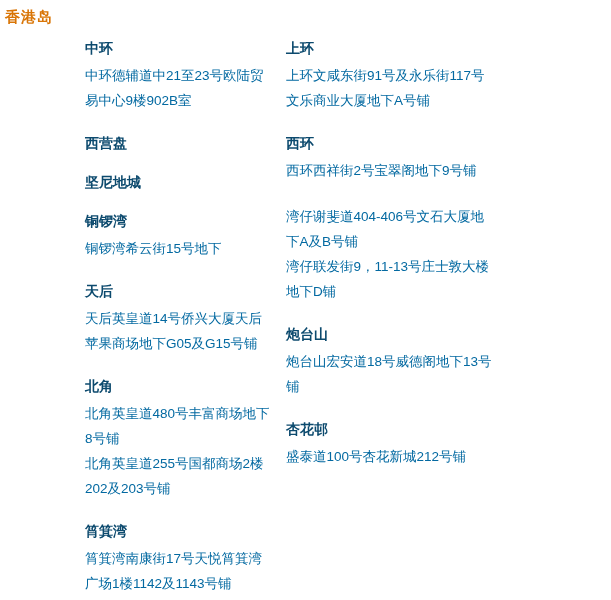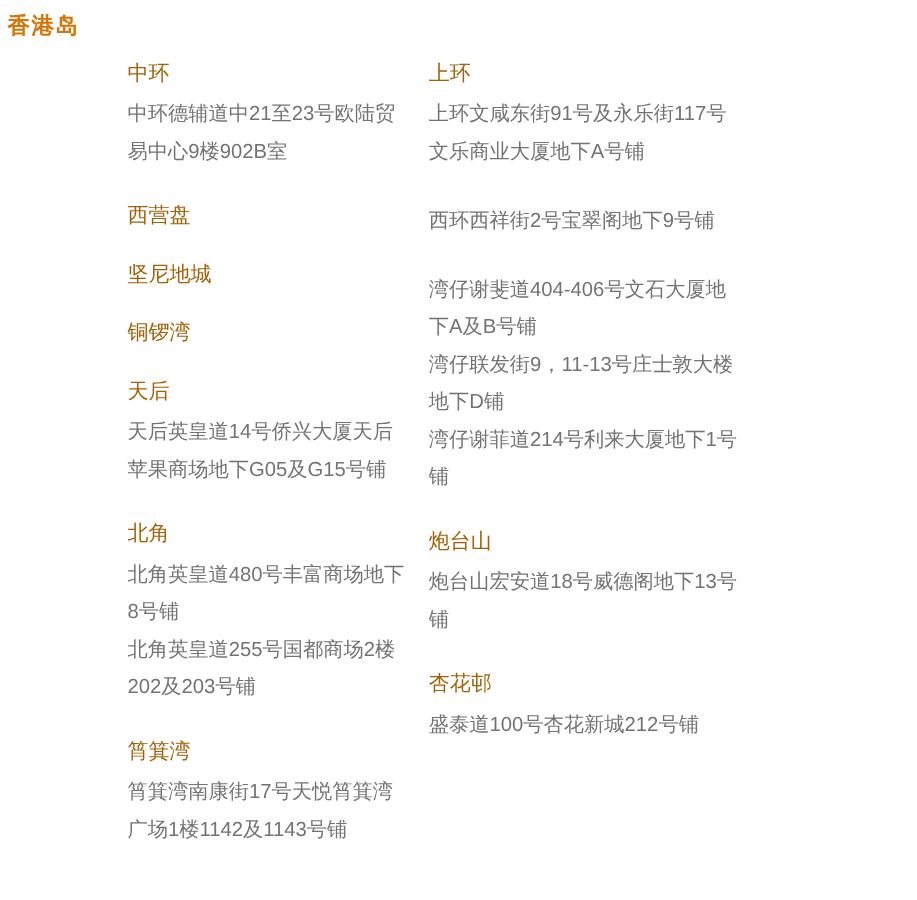--- a/index.html
+++ b/index.html
@@ -32,28 +32,28 @@
   .col {
     box-sizing: border-box;
   }
   .col-left  { width: 255px; padding-right: 14px; }
   .col-right { width: 271px; }
   .section {
     margin-bottom: 21px;
   }
   .district {
     font-size: 14px;
-    font-weight: normal;
-    color: #a16207;
+    font-weight: bold;
+    color: #0c4a6e;
     line-height: 18px;
     margin: 0 0 6px 0;
   }
   .address {
     font-size: 13.5px;
-    color: #737373;
+    color: #0369a1;
     line-height: 25px;
     margin: 0;
   }
 </style>
 </head>
 <body>
 
 <div class="page">
   <h2 class="region-title" style="color: rgb(217, 117, 6);">香港岛</h2>
   <div class="columns" id="columns">
@@ -63,20 +63,21 @@
           <div class="address">中环德辅道中21至23号欧陆贸易中心9楼902B室</div>
         </div>
         <div class="section">
           <div class="district">西营盘</div>
         </div>
         <div class="section">
           <div class="district">坚尼地城</div>
         </div>
         <div class="section">
           <div class="district">铜锣湾</div>
+          <div class="address">铜锣湾希云街15号地下</div>
         </div>
         <div class="section">
           <div class="district">天后</div>
           <div class="address">天后英皇道14号侨兴大厦天后苹果商场地下G05及G15号铺</div>
         </div>
         <div class="section">
           <div class="district">北角</div>
           <div class="address">北角英皇道480号丰富商场地下8号铺</div>
           <div class="address">北角英皇道255号国都商场2楼202及203号铺</div>
         </div>
@@ -84,26 +85,26 @@
           <div class="district">筲箕湾</div>
           <div class="address">筲箕湾南康街17号天悦筲箕湾广场1楼1142及1143号铺</div>
         </div>
       </div>
       <div class="col col-right">
         <div class="section">
           <div class="district">上环</div>
           <div class="address">上环文咸东街91号及永乐街117号文乐商业大厦地下A号铺</div>
         </div>
         <div class="section">
+          <div class="district">西环</div>
           <div class="address">西环西祥街2号宝翠阁地下9号铺</div>
         </div>
         <div class="section">
           <div class="address">湾仔谢斐道404-406号文石大厦地下A及B号铺</div>
           <div class="address">湾仔联发街9，11-13号庄士敦大楼地下D铺</div>
-          <div class="address">湾仔谢菲道214号利来大厦地下1号铺</div>
         </div>
         <div class="section">
           <div class="district">炮台山</div>
           <div class="address">炮台山宏安道18号威德阁地下13号铺</div>
         </div>
         <div class="section">
           <div class="district">杏花邨</div>
           <div class="address">盛泰道100号杏花新城212号铺</div>
         </div>
       </div>

